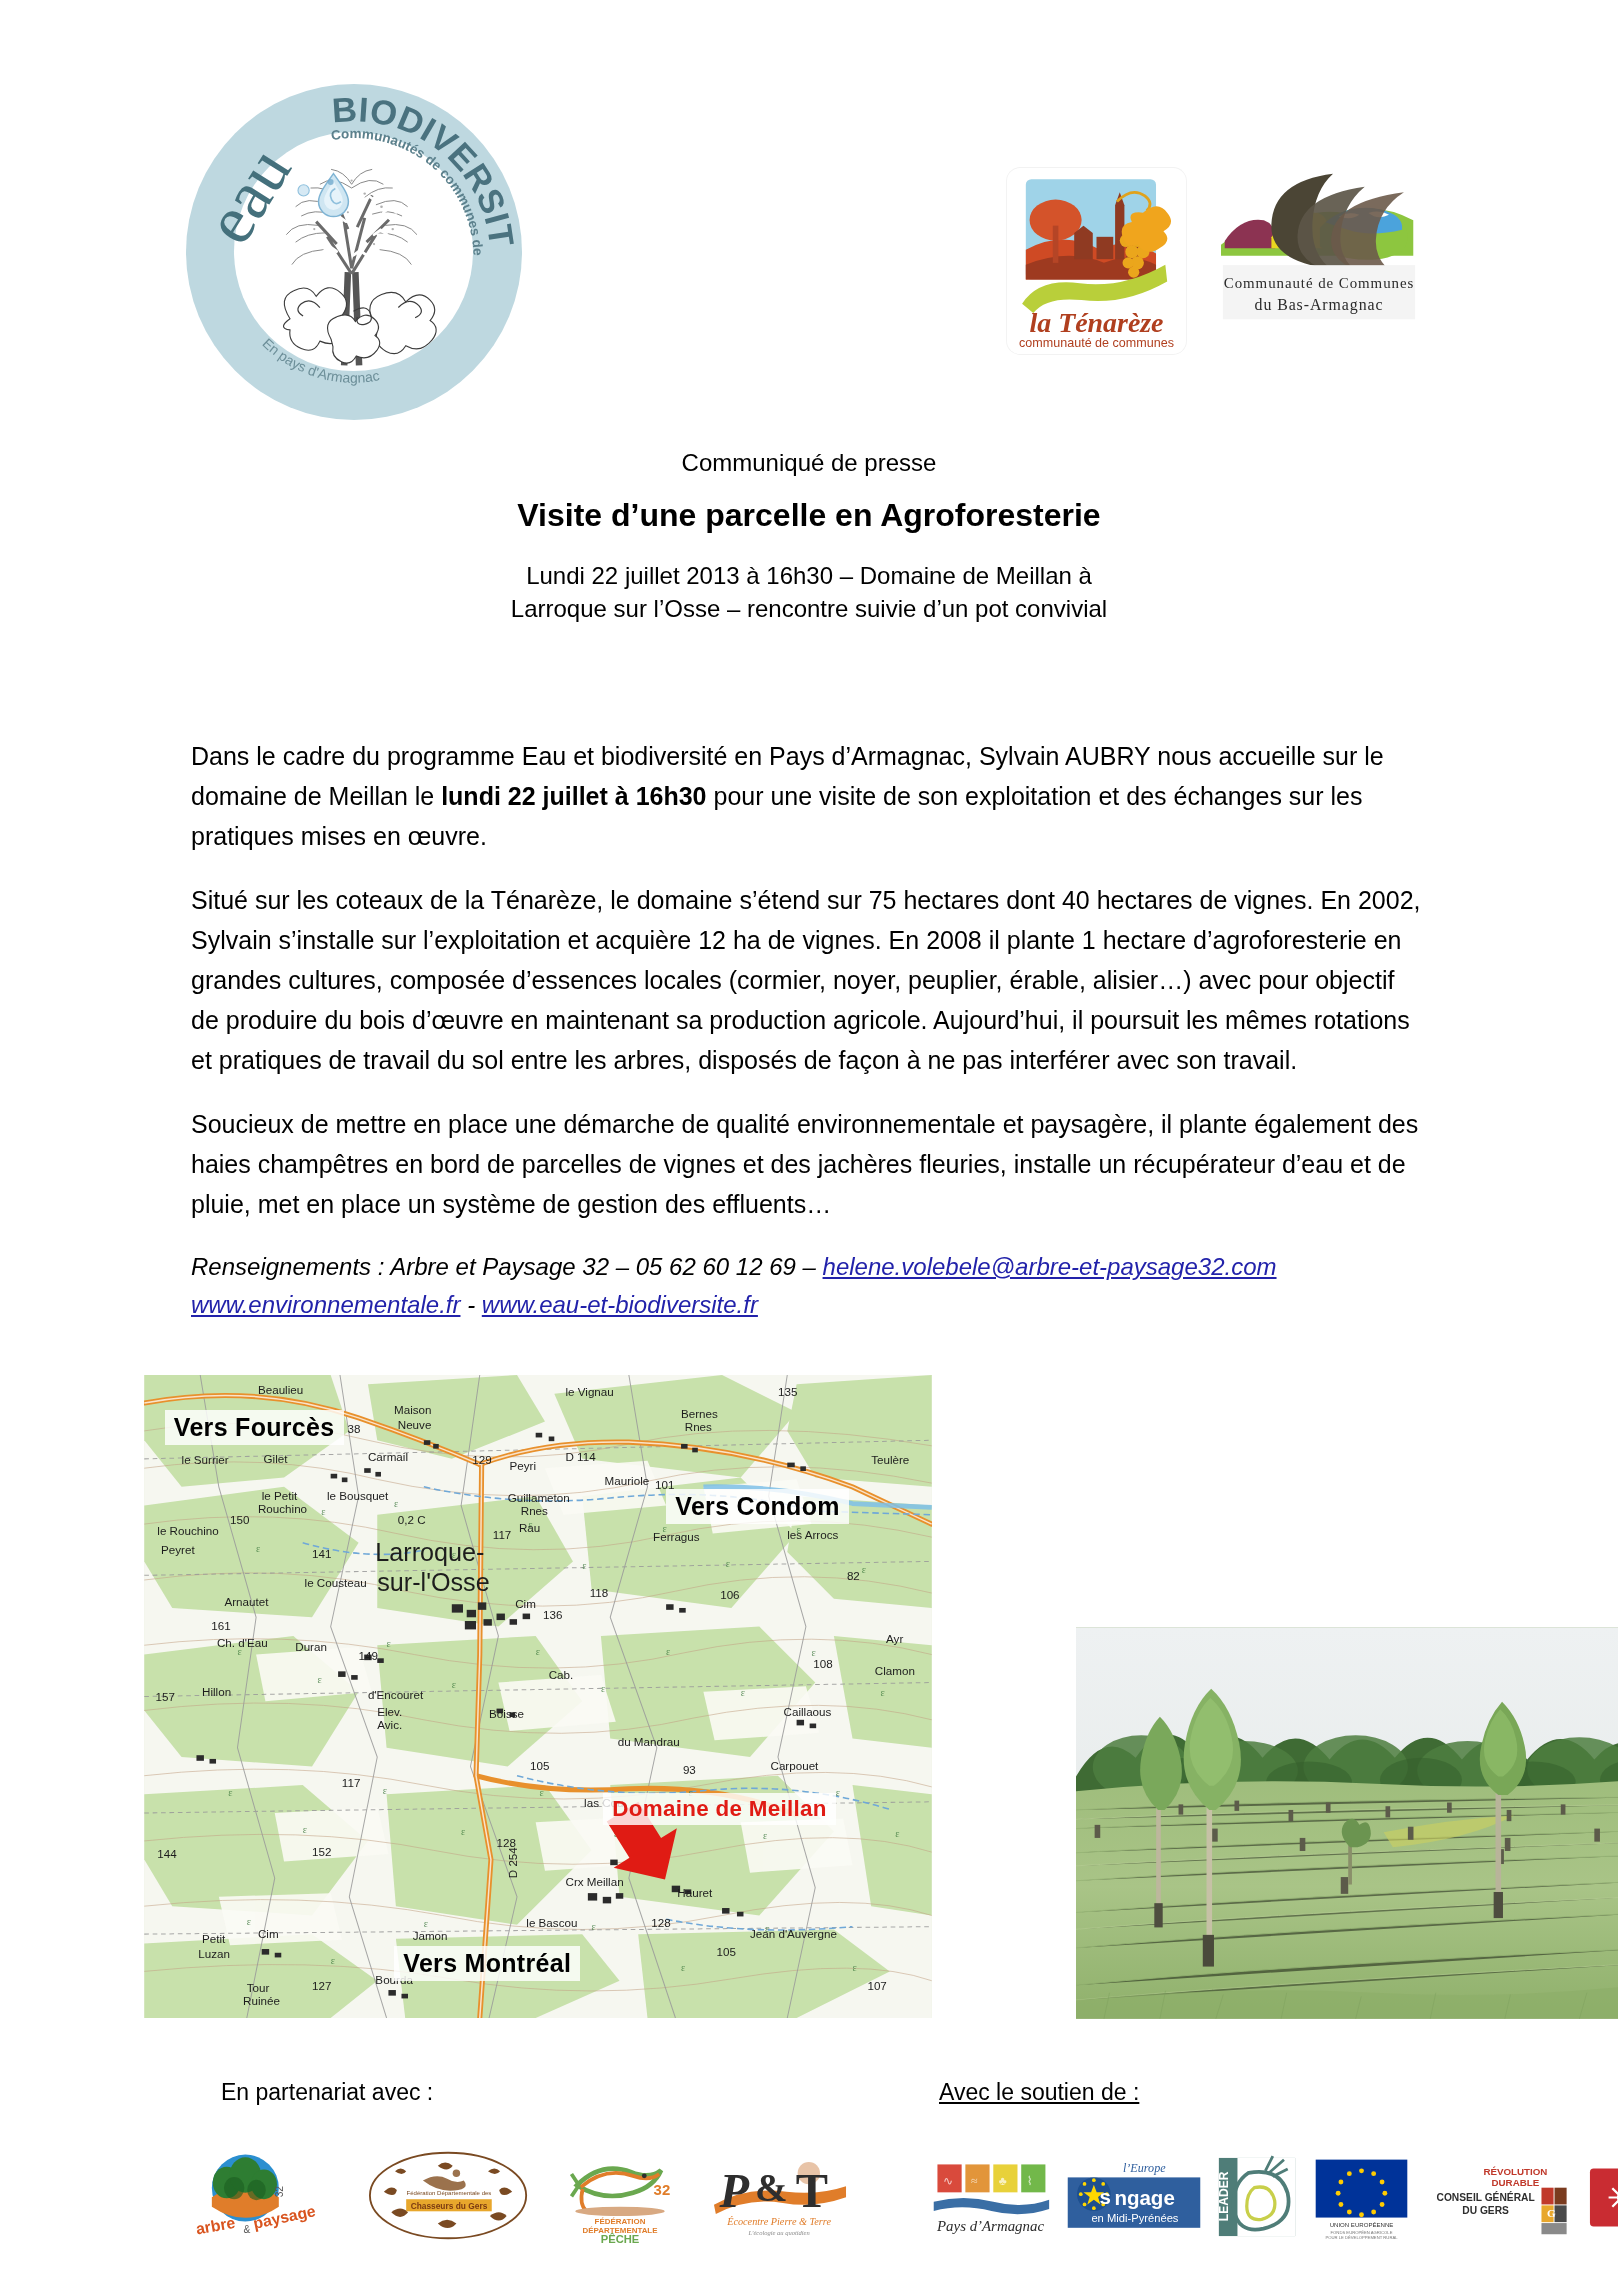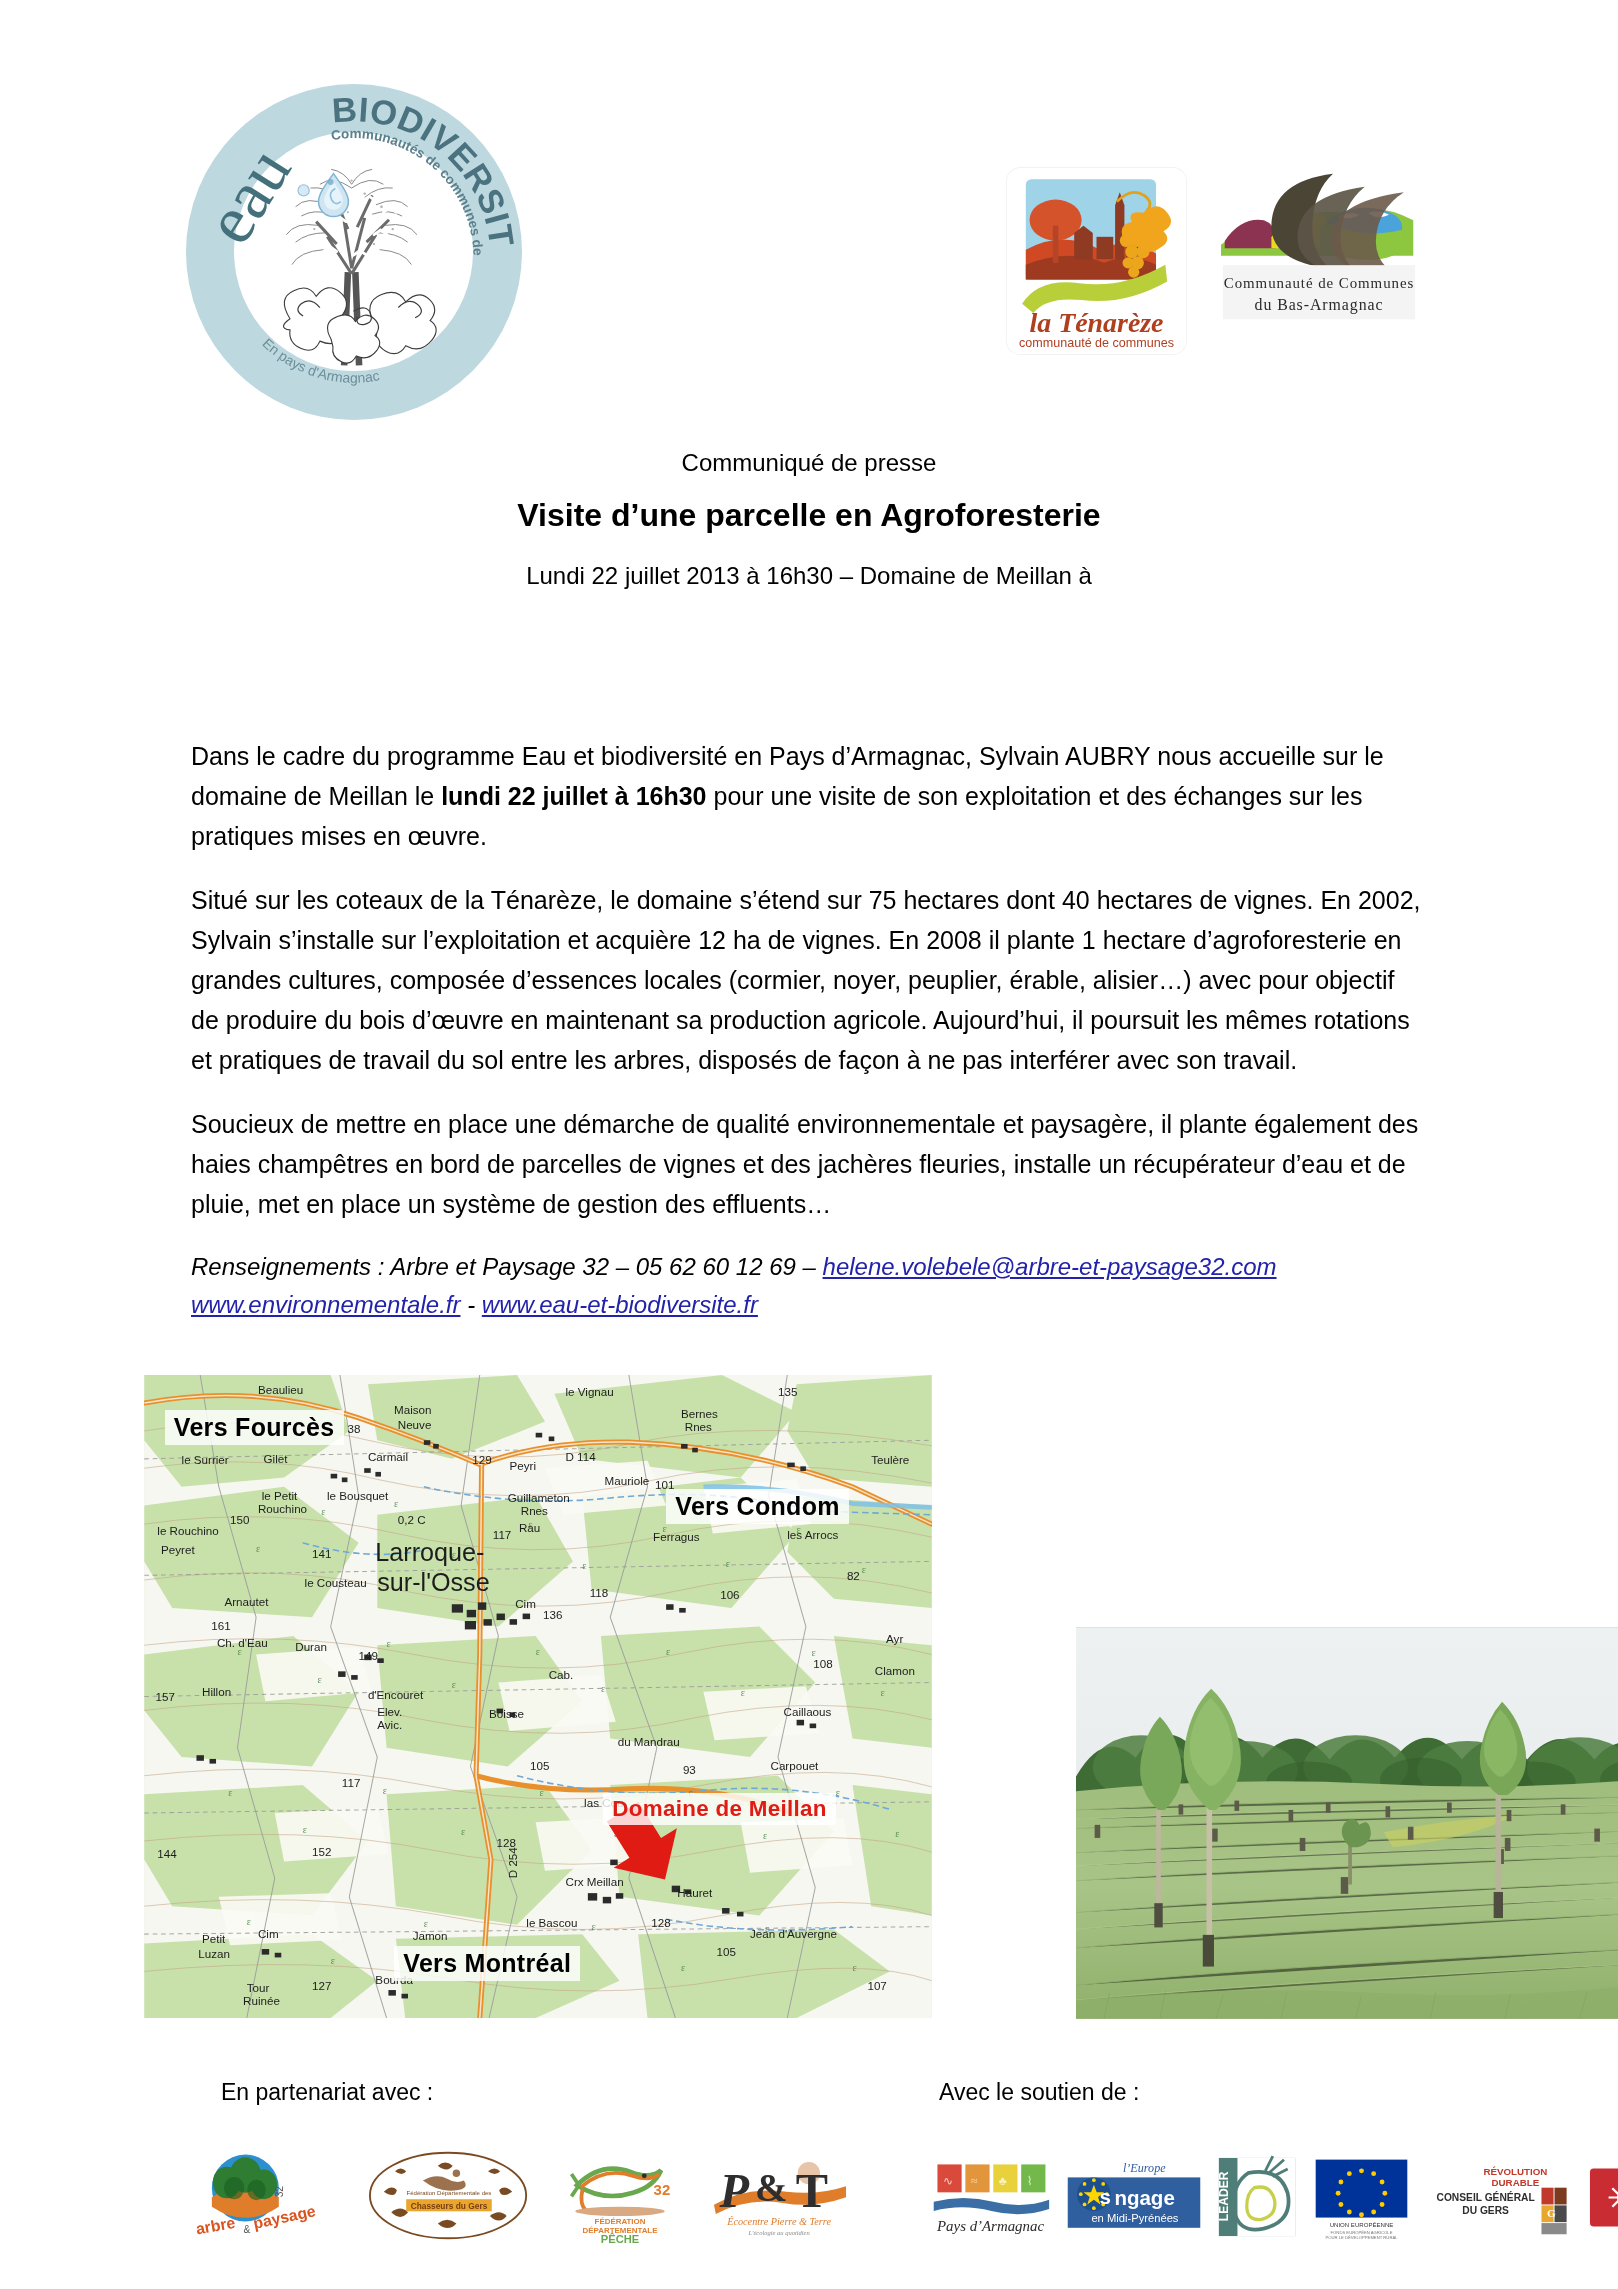--- a/index.html
+++ b/index.html
@@ -182,20 +182,21 @@
   }
   .foot-head-left {
     position: absolute;
     left: 191px; top: 0;
     font-size: 23px;
   }
   .foot-head-right {
     position: absolute;
     left: 909px; top: 0;
     font-size: 23px;
+    text-decoration: underline;
   }
   .foot-logos-left {
     position: absolute;
     left: 163px; top: 67px;
     display: flex; align-items: center; gap: 34px;
   }
   .foot-logos-right {
     position: absolute;
     left: 900px; top: 75px;
     display: flex; align-items: center; gap: 13px;
@@ -358,20 +359,21 @@
         <text x="105" y="152" text-anchor="middle" font-family="Liberation Serif, serif" font-size="17" fill="#2b2b2b" letter-spacing="1">du Bas-Armagnac</text>
       </svg>
     </div>
   </div>
 </div>
 
 <div class="title-block">
   <div class="cp-label">Communiqué de presse</div>
   <div class="main-title">Visite d’une parcelle en Agroforesterie</div>
   <div class="subtitle">Lundi 22 juillet 2013 à 16h30 – Domaine de Meillan à</div>
+  <div class="subtitle">Larroque sur l’Osse – rencontre suivie d’un pot convivial</div>
 </div>
 
 <div class="content">
   <p class="para"><span>Dans le cadre du programme Eau et biodiversité en Pays d’Armagnac, Sylvain AUBRY nous accueille sur le domaine de Meillan le </span><b>lundi 22 juillet à 16h30</b><span> pour une visite de son exploitation et des échanges sur les pratiques mises en œuvre.</span></p>
 
   <p class="para">Situé sur les coteaux de la Ténarèze, le domaine s’étend sur 75 hectares dont 40 hectares de vignes. En 2002, Sylvain s’installe sur l’exploitation et acquière 12 ha de vignes. En 2008 il plante 1 hectare d’agroforesterie en grandes cultures, composée d’essences locales (cormier, noyer, peuplier, érable, alisier…) avec pour objectif de produire du bois d’œuvre en maintenant sa production agricole. Aujourd’hui, il poursuit les mêmes rotations et pratiques de travail du sol entre les arbres, disposés de façon à ne pas interférer avec son travail.</p>
 
   <p class="para">Soucieux de mettre en place une démarche de qualité environnementale et paysagère, il plante également des haies champêtres en bord de parcelles de vignes et des jachères fleuries, installe un récupérateur d’eau et de pluie, met en place un système de gestion des effluents…</p>
 
   <p class="contact"><span>Renseignements : Arbre et Paysage 32 – 05 62 60 12 69 – </span><a class="link" href="#">helene.volebele@arbre-et-paysage32.com</a><br><a class="link" href="#">www.environnementale.fr</a><span>  -  </span><a class="link" href="#">www.eau-et-biodiversite.fr</a></p>

